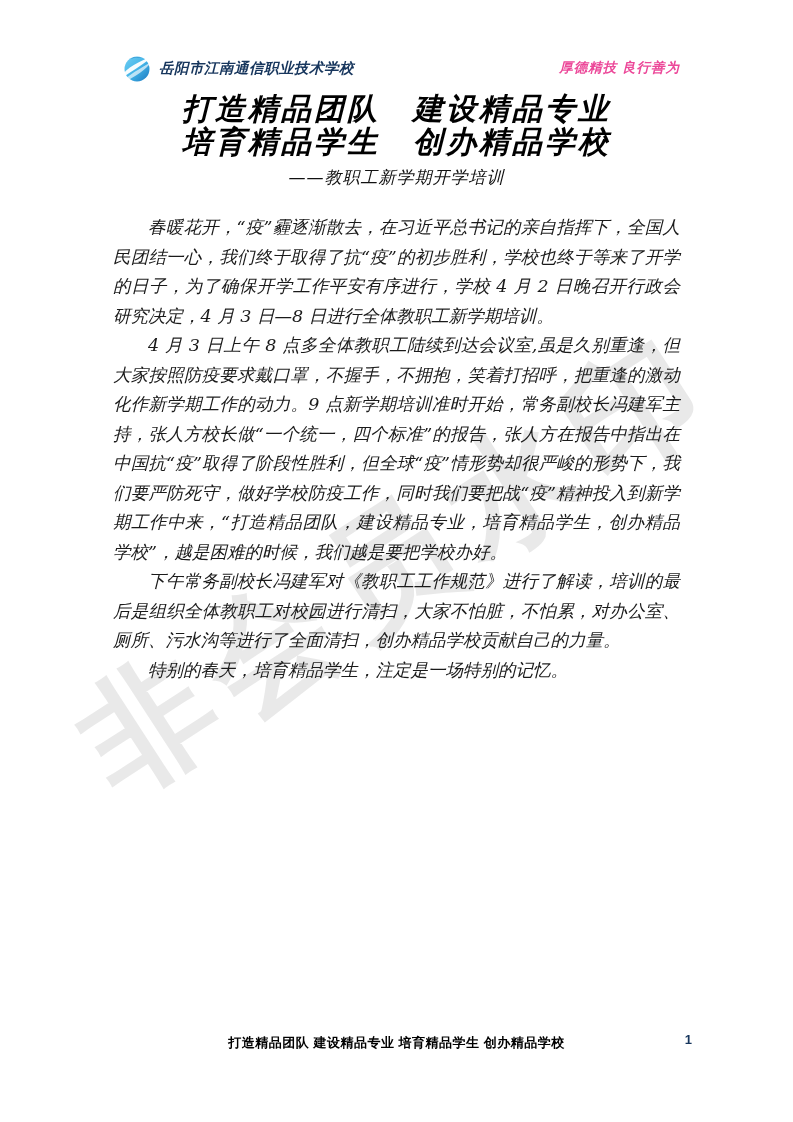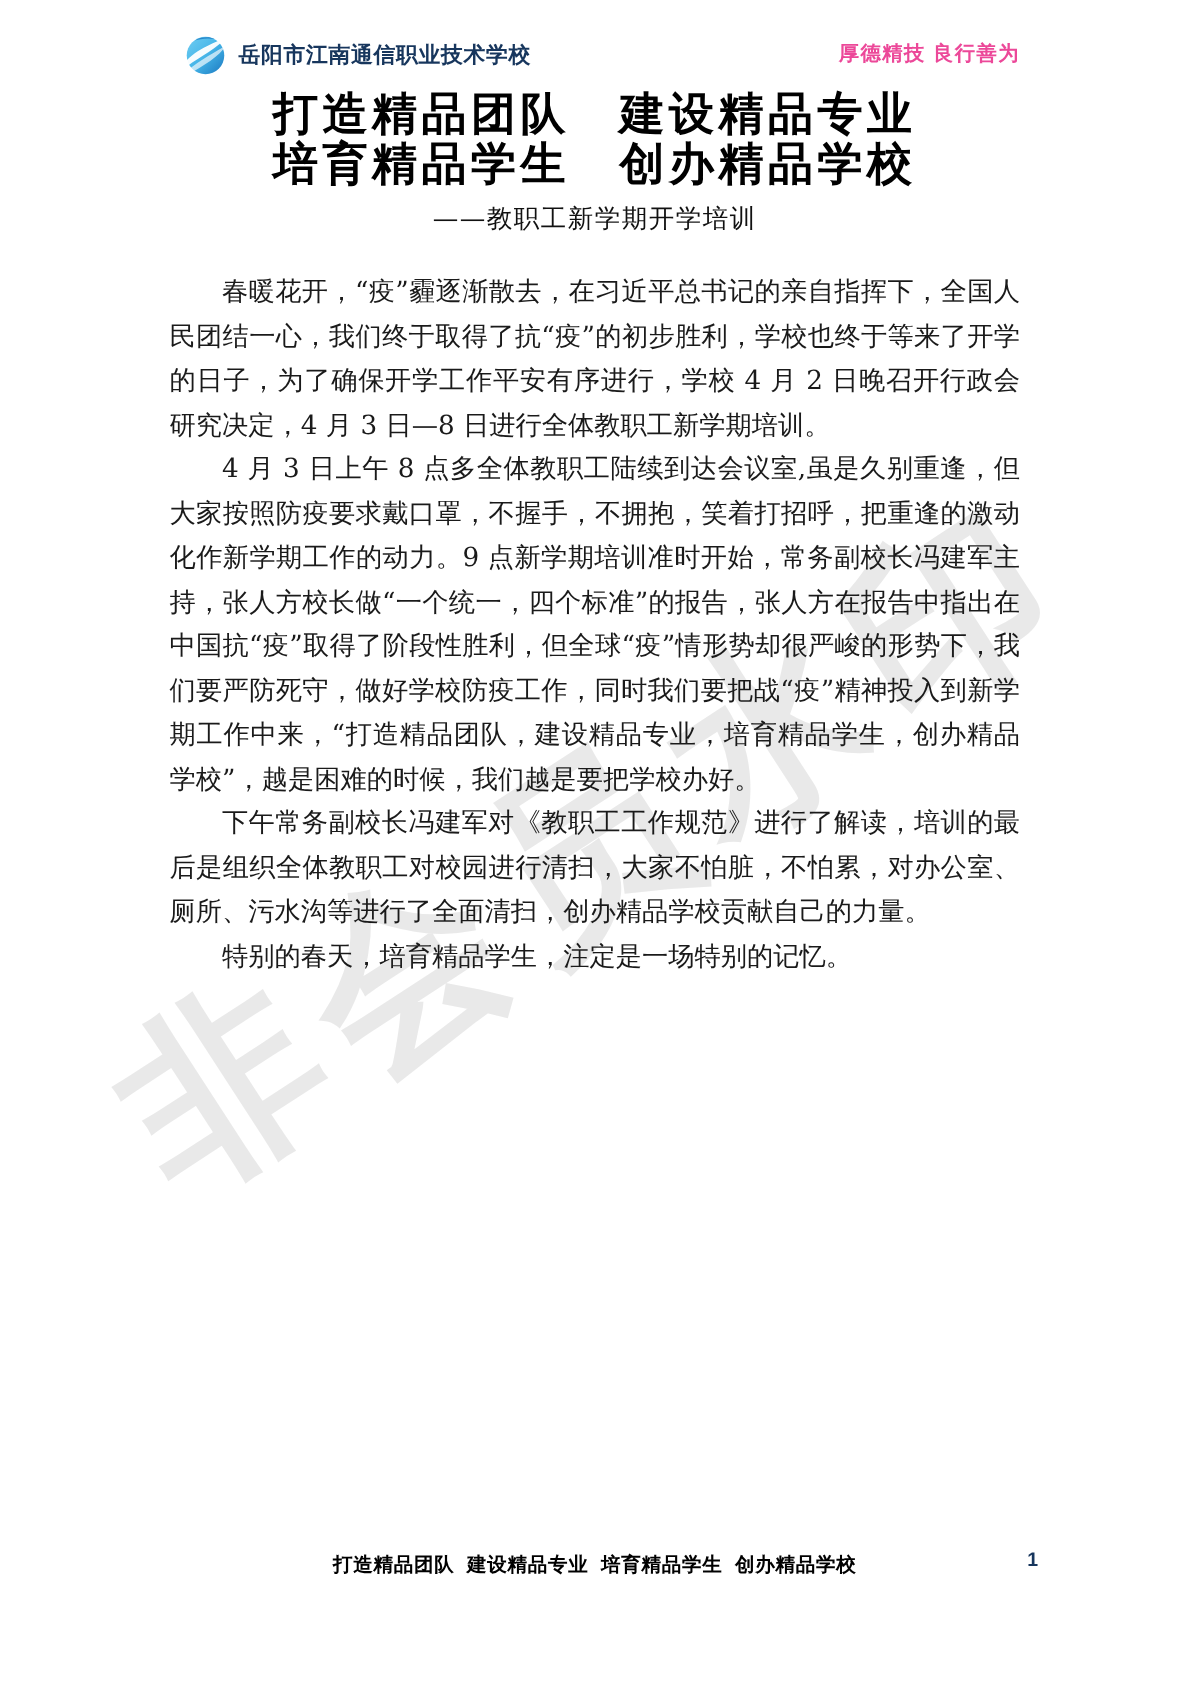--- a/index.html
+++ b/index.html
@@ -27,21 +27,22 @@
     letter-spacing: 14px;
     white-space: nowrap;
     color: rgba(176, 176, 176, 0.28);
     z-index: 0;
     user-select: none;
     pointer-events: none;
   }
   .content {
     position: relative;
     z-index: 1;
-    padding: 20px 113px 0 113px;
+    padding: 52px 113px 0 113px;
+    font-style: italic;
   }
   .doc-header {
     display: flex;
     align-items: center;
     justify-content: space-between;
     padding-left: 8px;
   }
   .header-left {
     display: flex;
     align-items: center;
@@ -97,21 +98,21 @@
   }
   .doc-footer {
     position: absolute;
     left: 113px;
     right: 113px;
     top: 1032px;
     z-index: 1;
     text-align: center;
   }
   .footer-slogan {
-    font-family: Liberation Mono, monospace;
+    font-family: Liberation Sans, sans-serif;
     font-weight: bold;
     font-size: 13px;
     color: #000000;
     letter-spacing: 0.5px;
   }
   .page-number {
     position: absolute;
     right: -12px;
     top: 0;
     font-family: "Liberation Sans", sans-serif;

